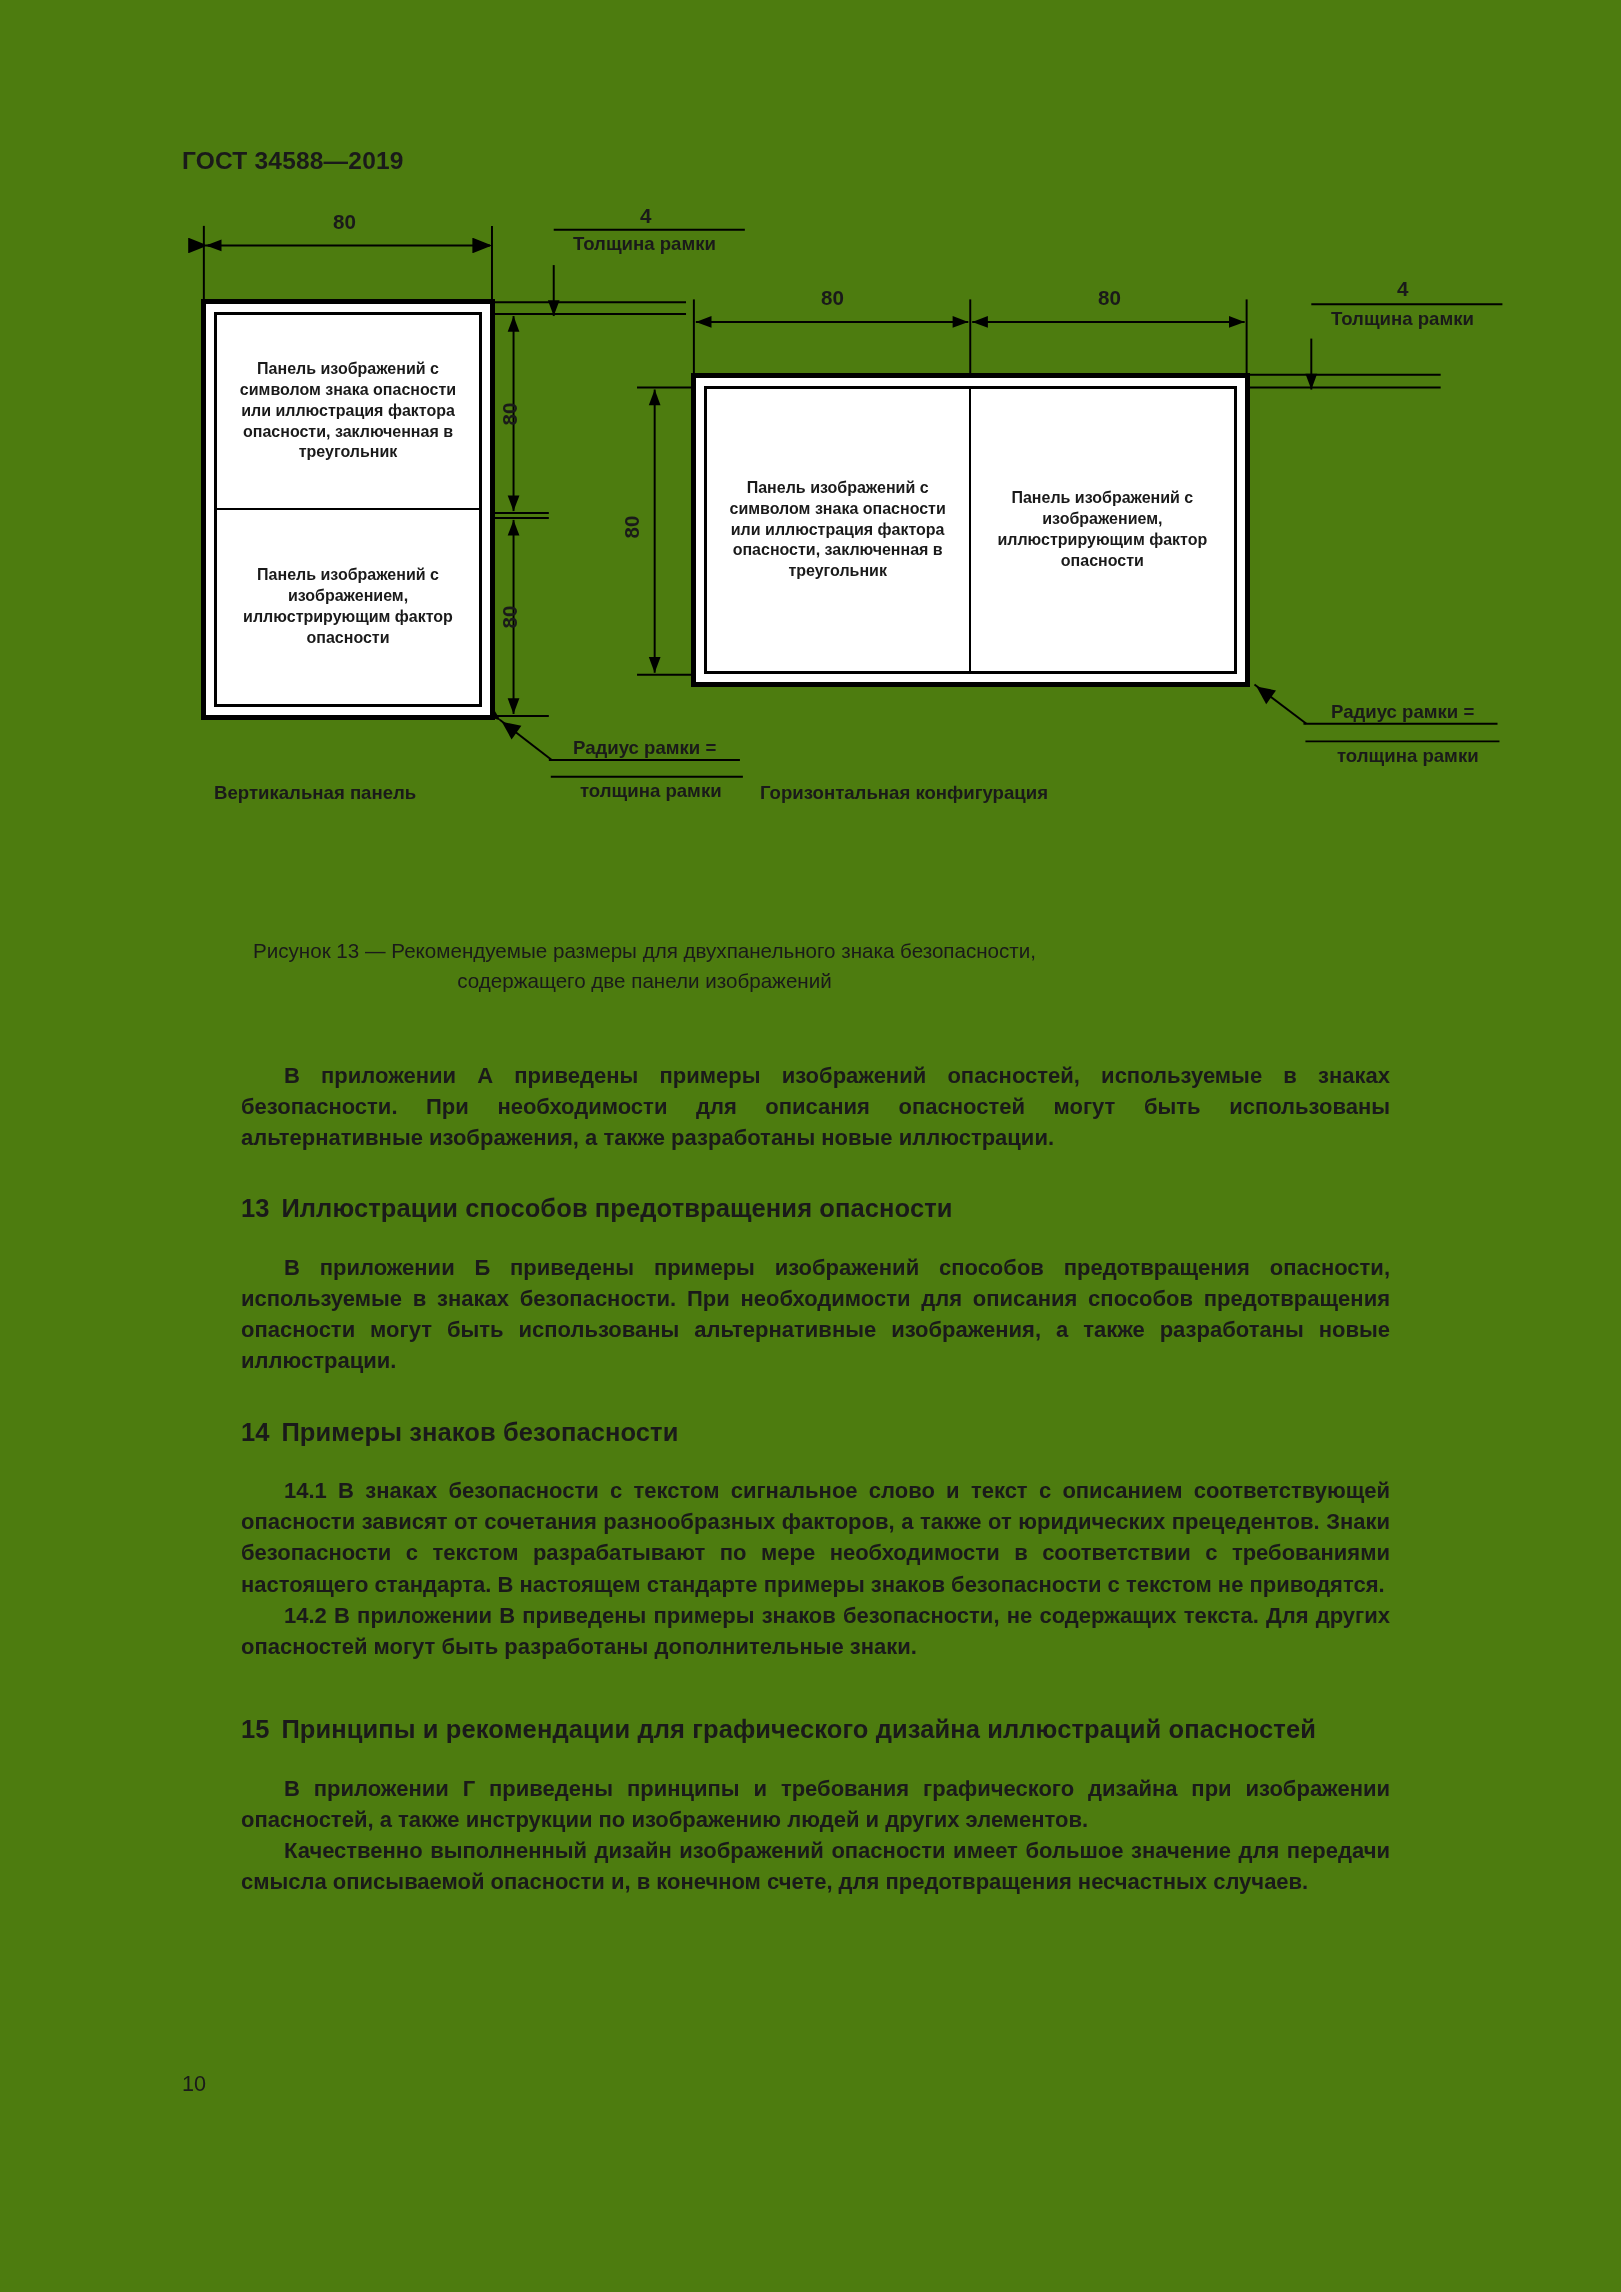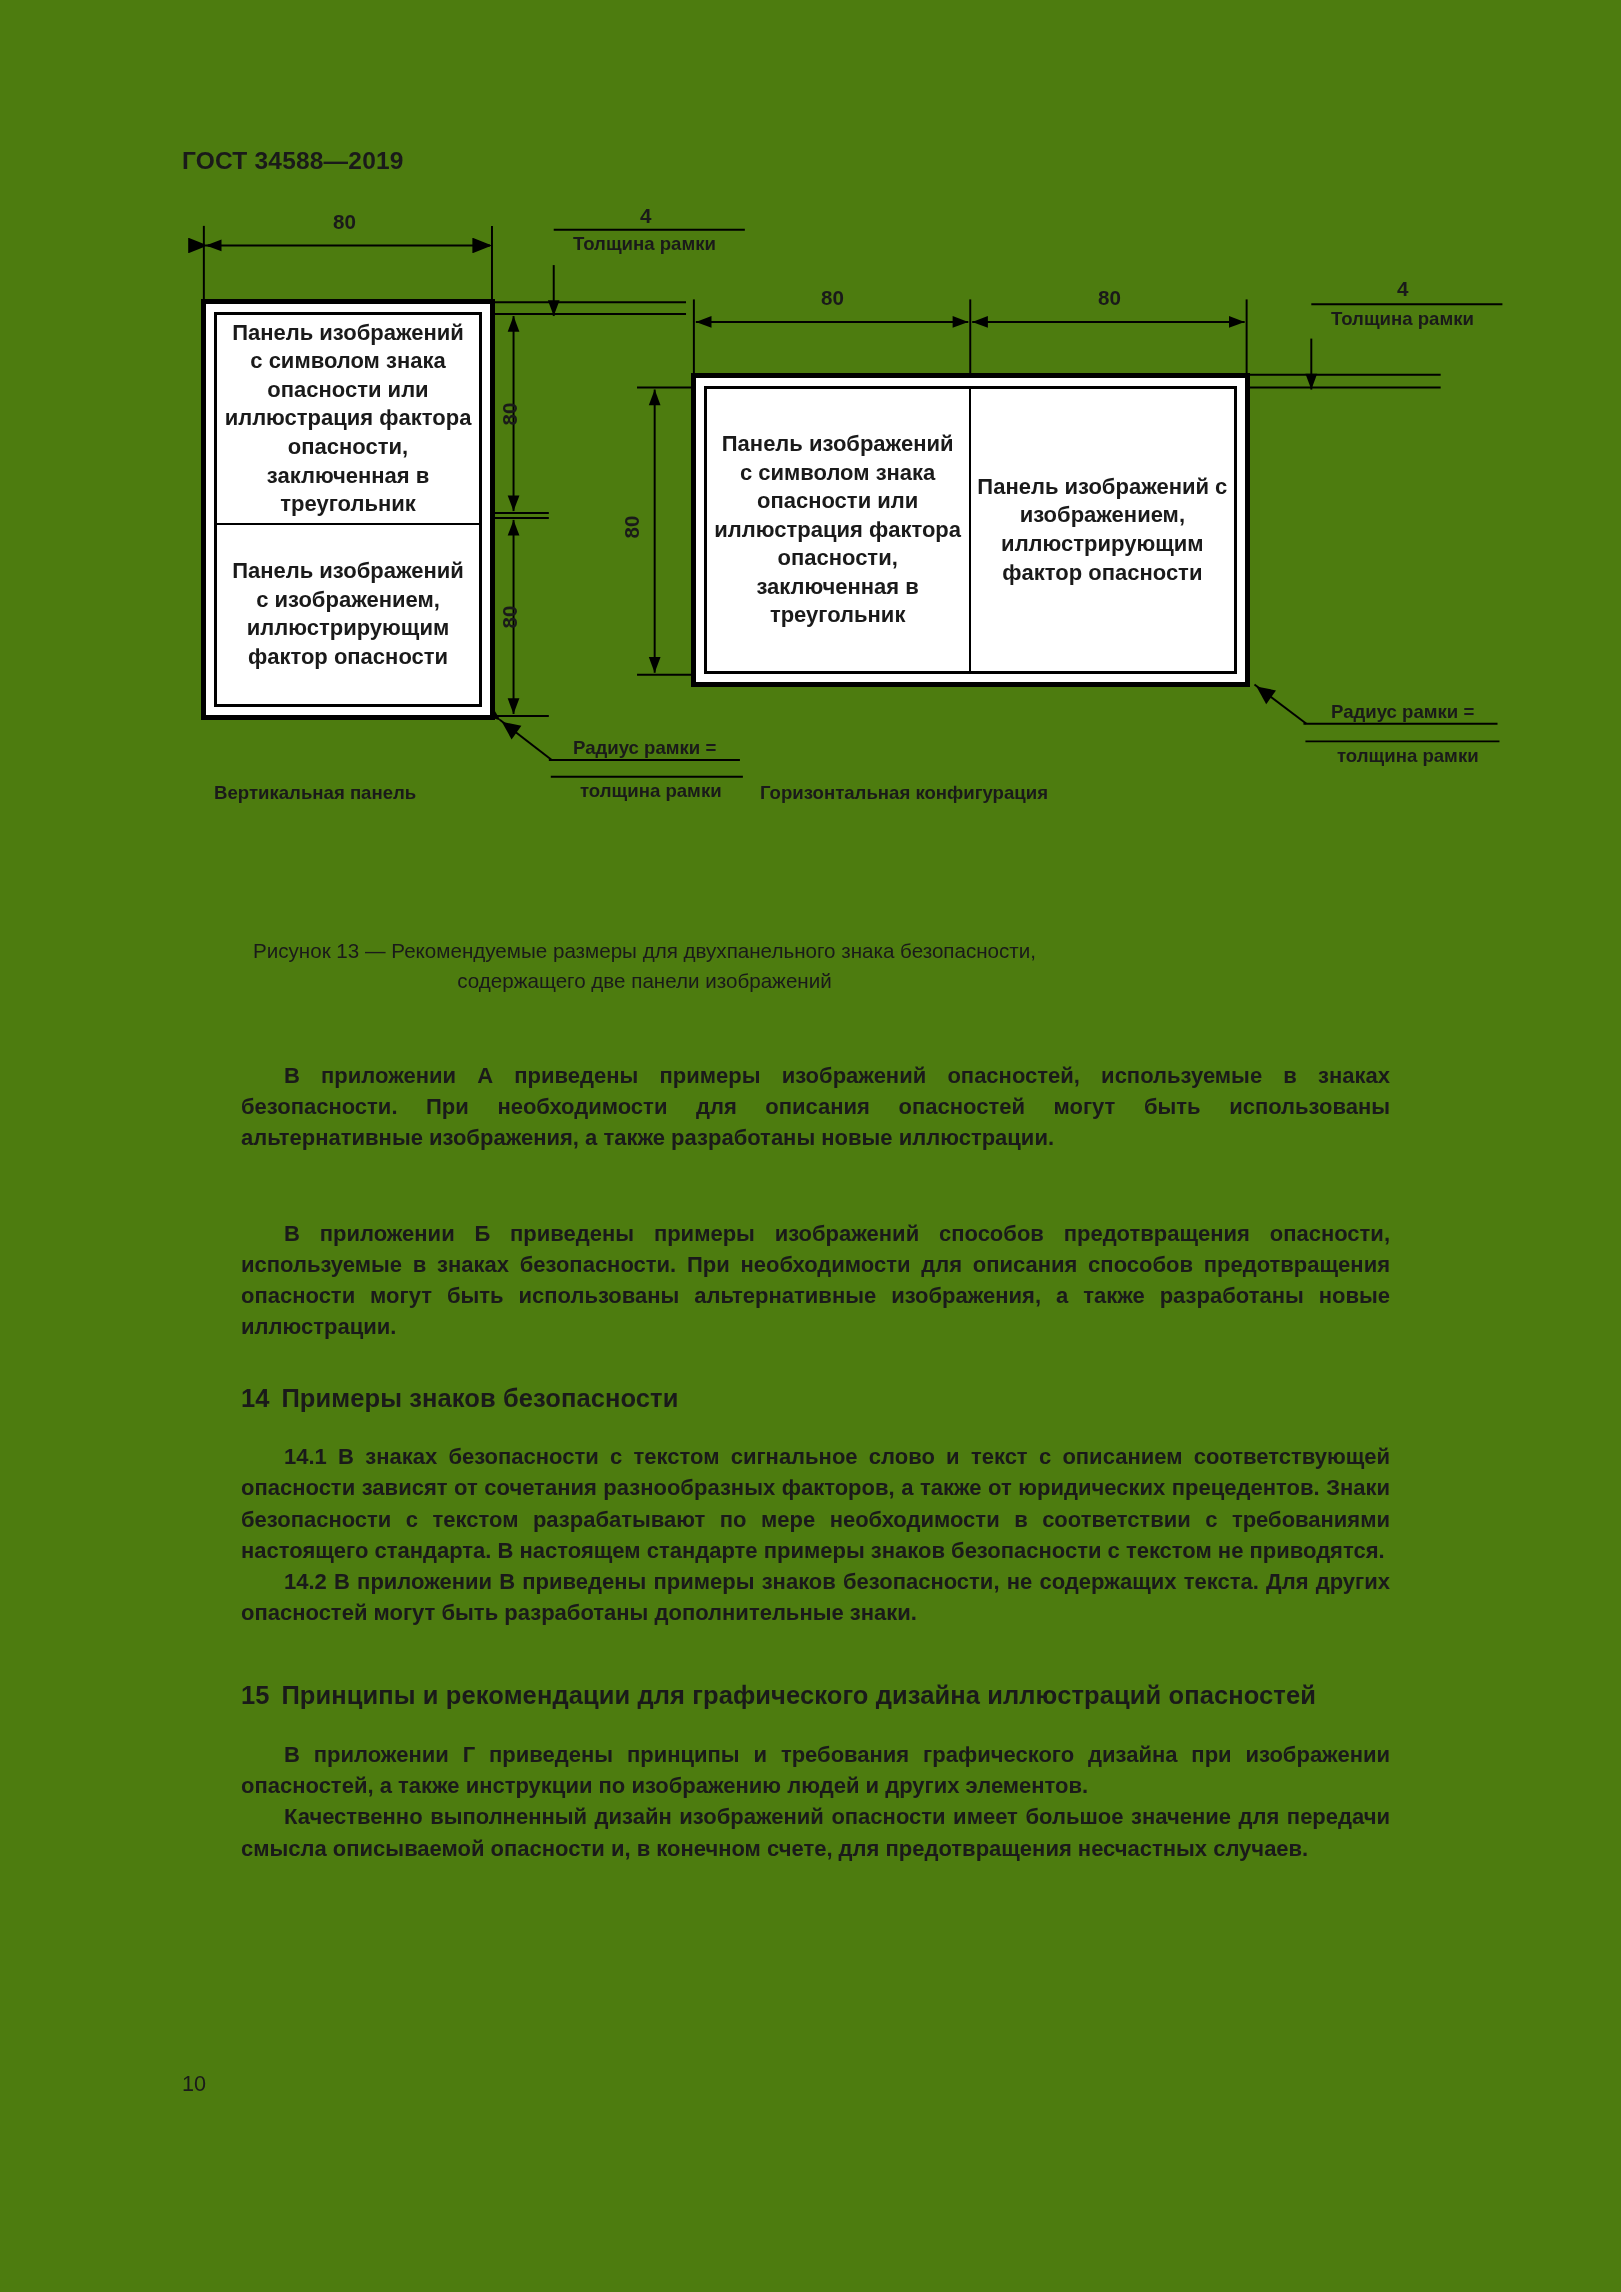--- a/index.html
+++ b/index.html
@@ -84,21 +84,21 @@
   .vcell {
     flex: 1 1 50%;
     display: flex;
     align-items: center;
     justify-content: center;
     box-sizing: border-box;
     padding: 3.9px 7.8px;
   }
   .vcell.top { border-bottom: 2.9px solid #000; }
   .cell-text {
-    font-size: 22px;
+    font-size: 16px;
     font-weight: bold;
     text-align: center;
     line-height: 1.30;
   }
 
   
   .hpanel-outer {
     position: absolute;
     left: 691px;
     top: 167px;
@@ -322,20 +322,23 @@
     <div>Рисунок 13 — Рекомендуемые размеры для двухпанельного знака безопасности,</div>
     <div>содержащего две панели изображений</div>
   </div>
 
   <div class="content">
 
     <div class="gap-after-head"></div>
     <p class="para">В приложении А приведены примеры изображений опасностей, используемые в знаках безопасности. При необходимости для описания опасностей могут быть использованы альтернативные изображения, а также разработаны новые иллюстрации.</p>
 
     <div class="gap-before-head"></div>
+    <h2 class="sec">
+      <span class="sec-num">13</span><span>Иллюстрации способов предотвращения опасности</span>
+    </h2>
     <div class="gap-after-head"></div>
     <p class="para">В приложении Б приведены примеры изображений способов предотвращения опасности, используемые в знаках безопасности. При необходимости для описания способов предотвращения опасности могут быть использованы альтернативные изображения, а также разработаны новые иллюстрации.</p>
 
     <div class="gap-before-head"></div>
     <h2 class="sec">
       <span class="sec-num">14</span><span>Примеры знаков безопасности</span>
     </h2>
     <div class="gap-after-head"></div>
     <p class="para">14.1 В знаках безопасности с текстом сигнальное слово и текст с описанием соответствующей опасности зависят от сочетания разнообразных факторов, а также от юридических прецедентов. Знаки безопасности с текстом разрабатывают по мере необходимости в соответствии с требованиями настоящего стандарта. В настоящем стандарте примеры знаков безопасности с текстом не приводятся.</p>
     <p class="para">14.2 В приложении В приведены примеры знаков безопасности, не содержащих текста. Для других опасностей могут быть разработаны дополнительные знаки.</p>

